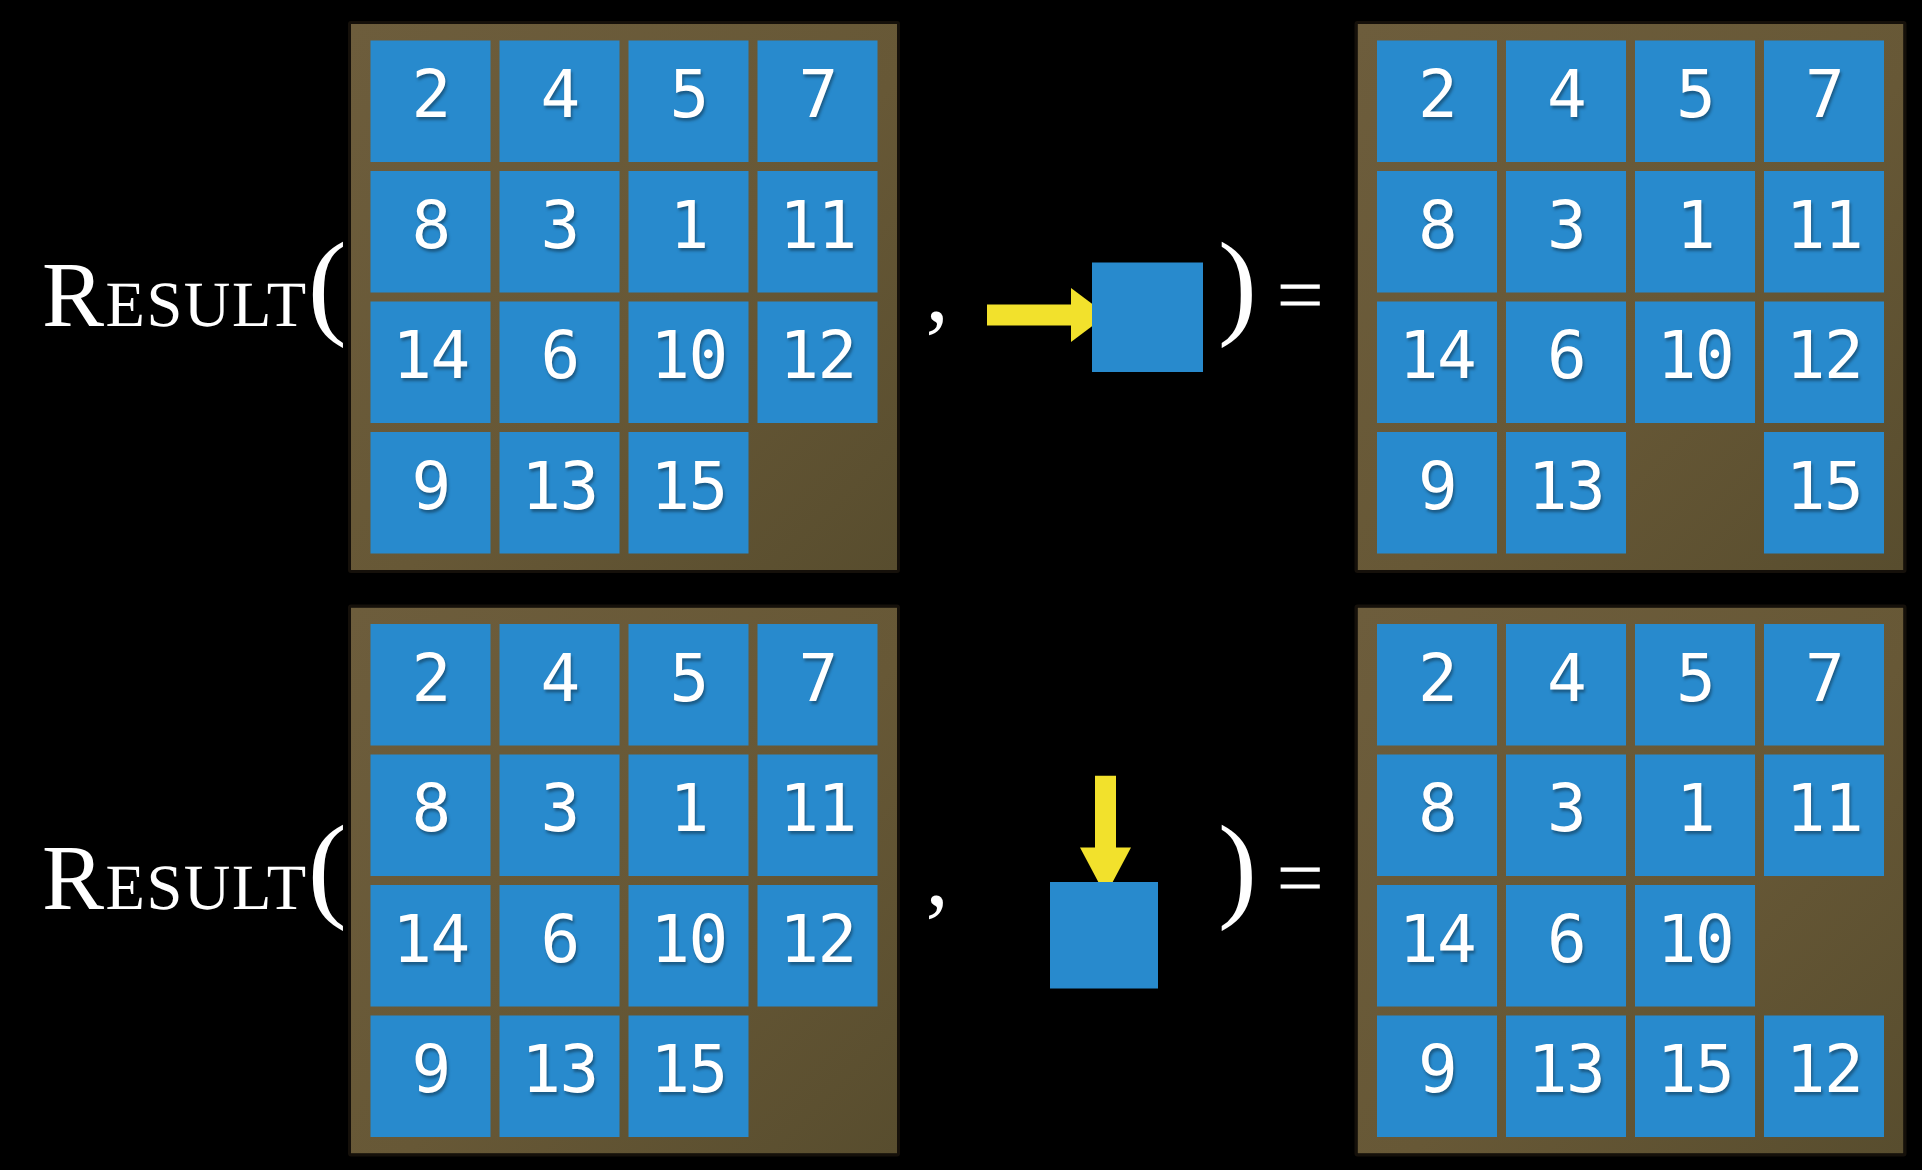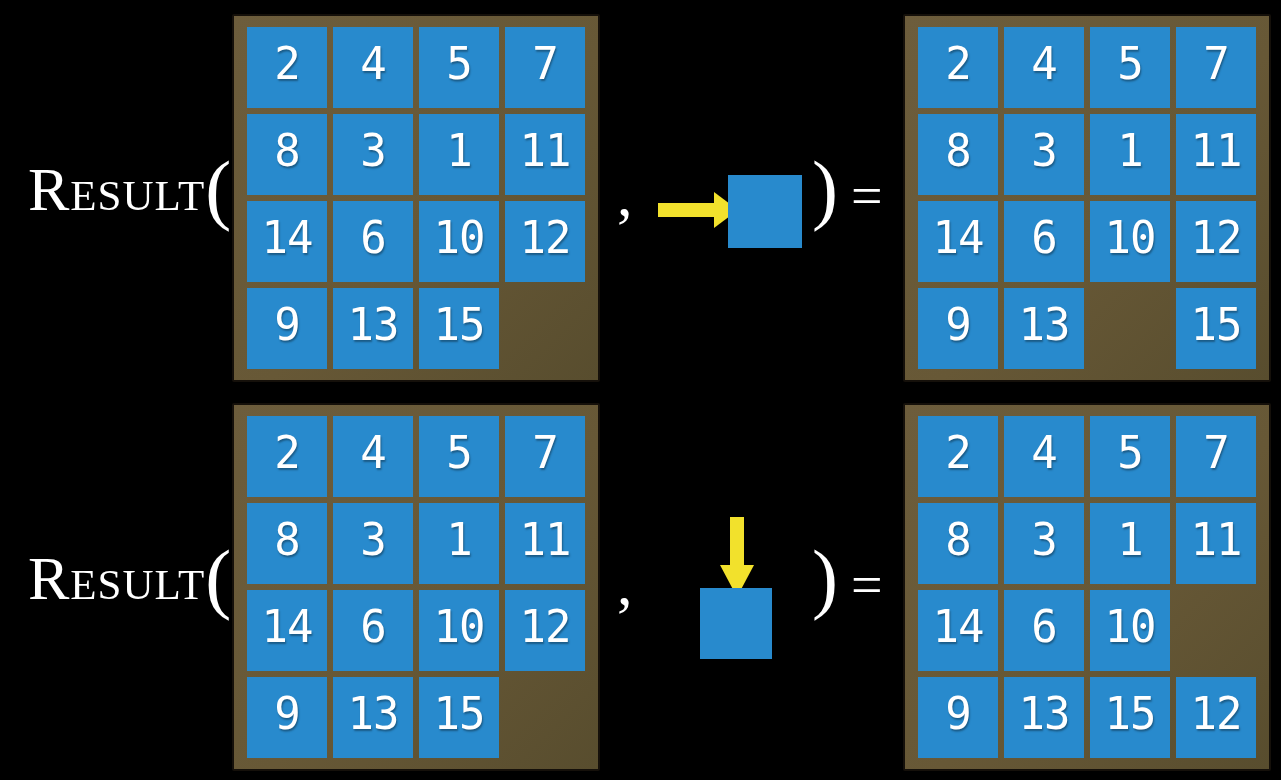--- a/index.html
+++ b/index.html
@@ -7,21 +7,21 @@
     position:relative; width:1281px; height:780px; background:#000;
     font-family:"Liberation Serif", serif; overflow:hidden;
   }
   .eq-row { position:absolute; left:0; width:1281px; height:390px; }
   #row1 { top:0; }
   #row2 { top:389px; }
 
   
   .func {
     position:absolute; left:28px; top:150px;
-    display:flex; align-items:center; color:#fff; white-space:nowrap;
+    display:flex; align-items:flex-end; color:#fff; white-space:nowrap;
   }
   .fname { font-size:62px; line-height:1; font-variant:small-caps; letter-spacing:1px; }
   .paren { font-size:78px; line-height:1; }
   .comma { position:absolute; left:617px; top:163px; font-size:62px; line-height:1; color:#fff; }
   .close {
     position:absolute; left:812px; top:150px;
     display:flex; align-items:baseline; gap:13px; color:#fff;
   }
   .eq { font-size:56px; line-height:1; }
 

